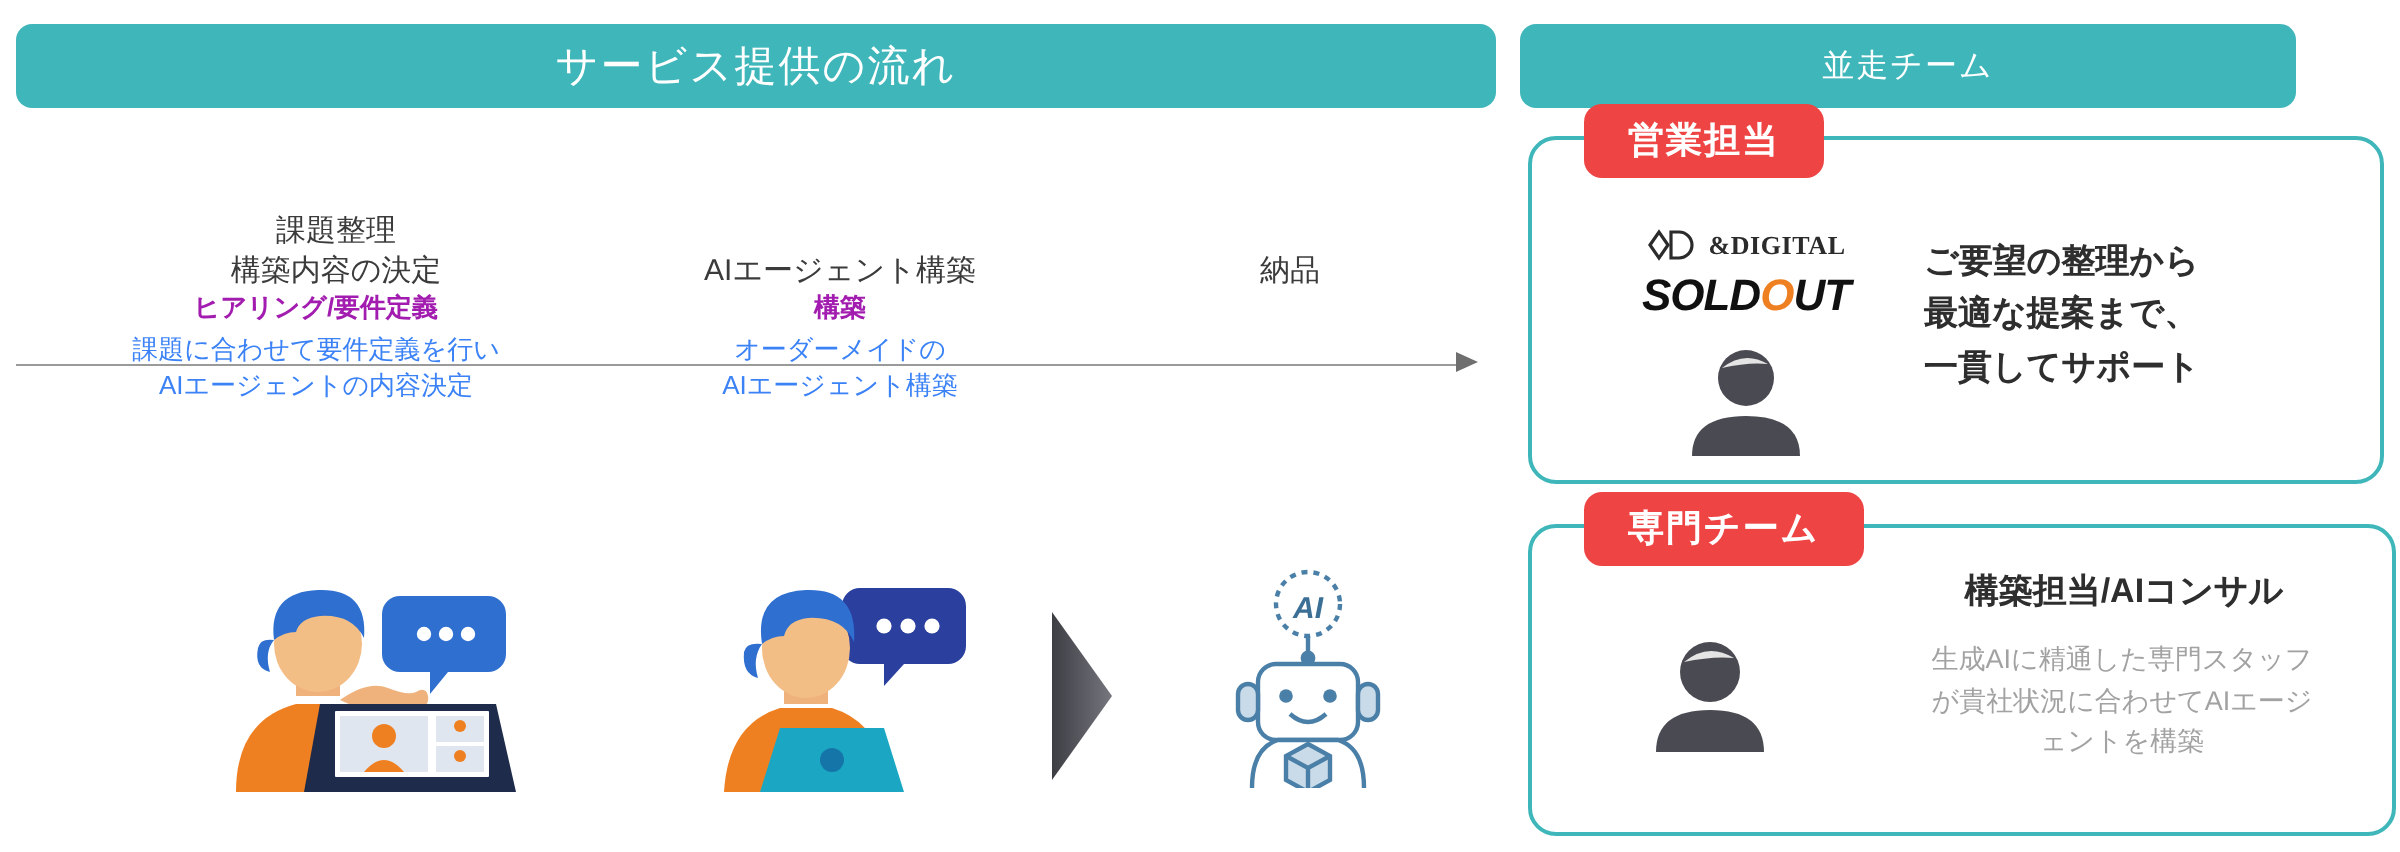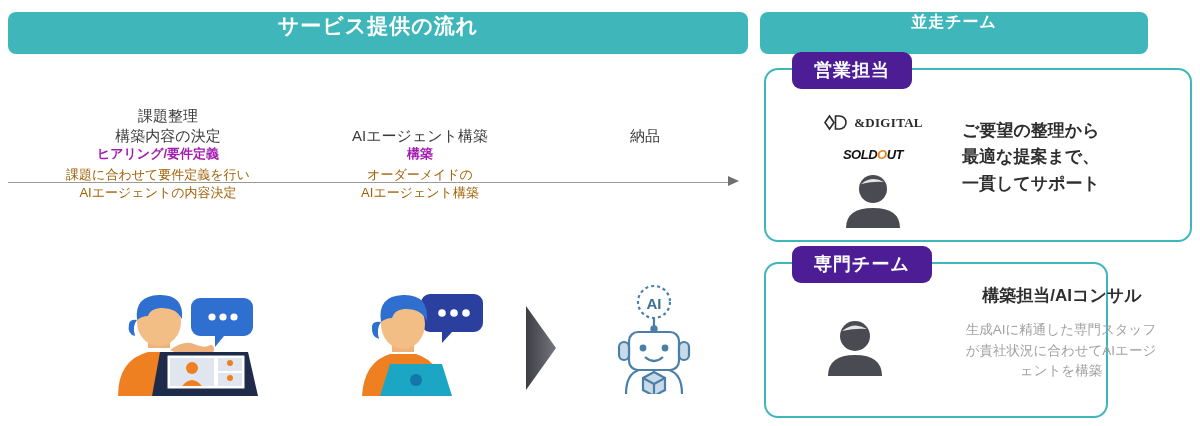--- a/index.html
+++ b/index.html
@@ -10,22 +10,22 @@
     overflow: hidden;
   }
   .page { position: relative; width: 1200px; height: 426px; }
 
   
   .sect-header {
     position: absolute;
     background: #3fb7ba;
     border-radius: 8px;
     color: #ffffff;
-    font-weight: bold;
-    display: flex; align-items: flex-start; justify-content: center;
+    font-weight: normal;
+    display: flex; align-items: center; justify-content: center;
     letter-spacing: 1px;
   }
   #flow-header { left: 8px; top: 12px; width: 740px; height: 42px; font-size: 21px; }
   #team-header { left: 760px; top: 12px; width: 388px; height: 42px; font-size: 16px; }
 
   
   .flow-panel { position: absolute; left: 0; top: 62px; width: 752px; height: 358px; }
 
   .phase-label {
     position: absolute;
@@ -55,77 +55,77 @@
   }
 
   
   .step { position: absolute; text-align: center; }
   .step-title {
     font-size: 13px; font-weight: bold; color: #a21caf;
     line-height: 1.3; white-space: pre-line;
   }
   .step-body {
     margin-top: 3px;
-    font-size: 13px; color: #a16207; line-height: 1.42;
+    font-size: 13px; color: #3b82f6; line-height: 1.42;
     white-space: pre-line;
   }
   #step-1 { left: 8px; top: 84px; width: 300px; }
   #step-2 { left: 312px; top: 84px; width: 216px; }
   #step-3 { left: 548px; top: 86px; width: 200px; }
 
   
-  .illus { position: absolute; }
+  .illus { position: absolute; font-style: italic; }
   #illus-1 { left: 96px; top: 222px; width: 176px; height: 112px; }
   #illus-2 { left: 352px; top: 222px; width: 136px; height: 112px; }
   #illus-3 { left: 604px; top: 222px; width: 100px; height: 110px; }
 
   
   #flow-chevron { position: absolute; left: 524px; top: 244px; width: 34px; height: 84px; }
 
   
   .team-panel { position: absolute; left: 756px; top: 62px; width: 444px; height: 360px; }
 
   .team-card {
     position: absolute;
     border: 2px solid #3fb7ba;
     border-radius: 14px;
     background: #ffffff;
   }
   #card-sales { left: 8px; top: 6px; width: 428px; height: 174px; }
-  #card-expert { left: 8px; top: 200px; width: 344px; height: 156px; padding-left: 28px; }
+  #card-expert { left: 8px; top: 200px; width: 434px; height: 156px; padding-left: 28px; }
 
   .card-tab {
     position: absolute;
     top: -18px; left: 26px;
-    background: #4c1d95;
+    background: #ef4444;
     color: #ffffff;
     font-weight: bold;
     font-size: 18px;
     border-radius: 9px;
     padding: 6px 22px 7px 22px;
     letter-spacing: 1px;
     white-space: nowrap;
   }
 
   .card-inner { position: absolute; inset: 0; }
 
   .logo-stack {
     position: absolute; left: 44px; top: 44px;
     width: 126px; display: flex; flex-direction: column;
-    align-items: center; gap: 16px;
+    align-items: center; gap: 4px;
   }
   .logo-row { display: flex; align-items: center; gap: 5px; }
   .logo-mark { width: 26px; height: 17px; }
   .logo-text-digital {
     font-family: "Liberation Serif", "DejaVu Serif", serif;
     font-weight: bold; font-size: 13px; color: #2b2b2b; letter-spacing: 0.3px;
   }
   .logo-soldout {
     display: flex; align-items: flex-start;
-    font-style: italic; font-weight: bold; font-size: 13px;
+    font-style: italic; font-weight: bold; font-size: 22px;
     color: #111111; letter-spacing: -0.5px;
   }
   .so-o { color: #ef8022; }
 
   .avatar { display: block; }
   #avatar-sales { position: absolute; left: 76px; top: 104px; width: 62px; height: 54px; }
   #avatar-expert { position: absolute; left: 58px; top: 56px; width: 62px; height: 56px; }
 
   .card-text-block { position: absolute; }
   #sales-text {

